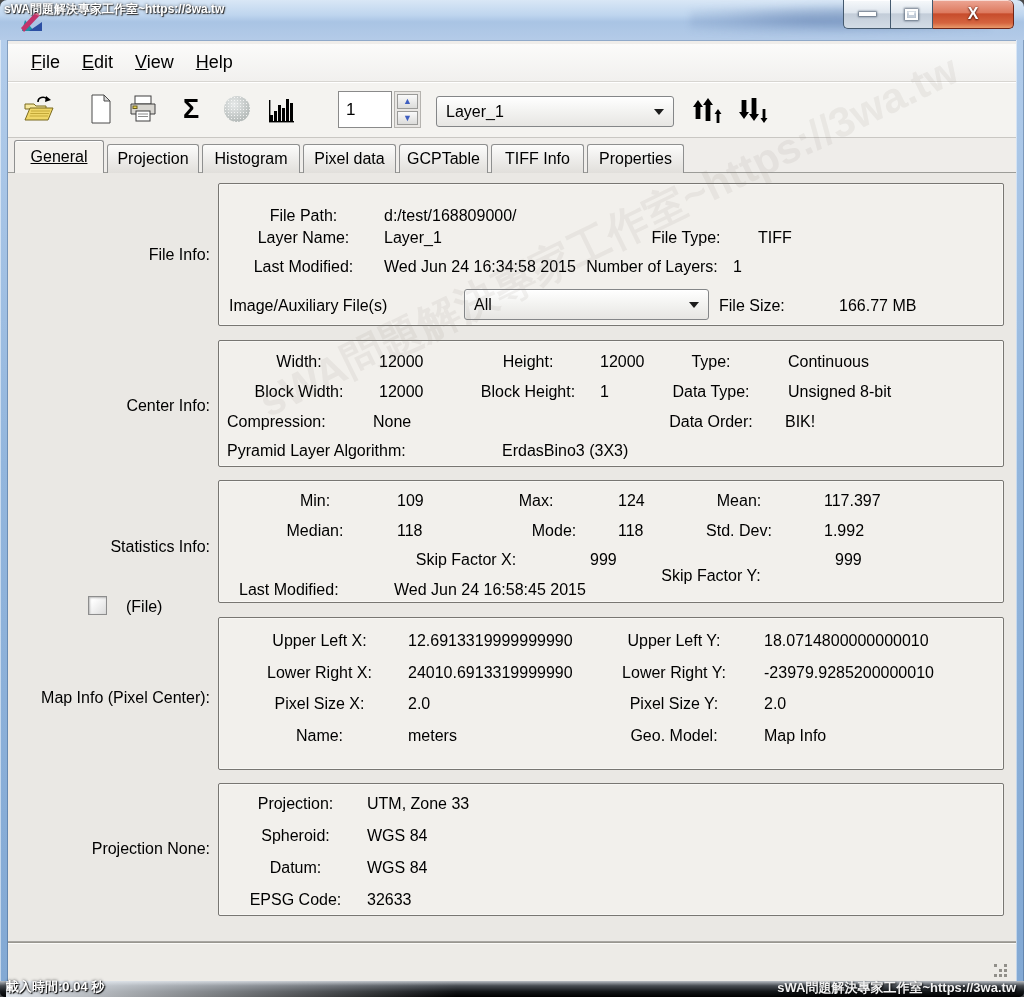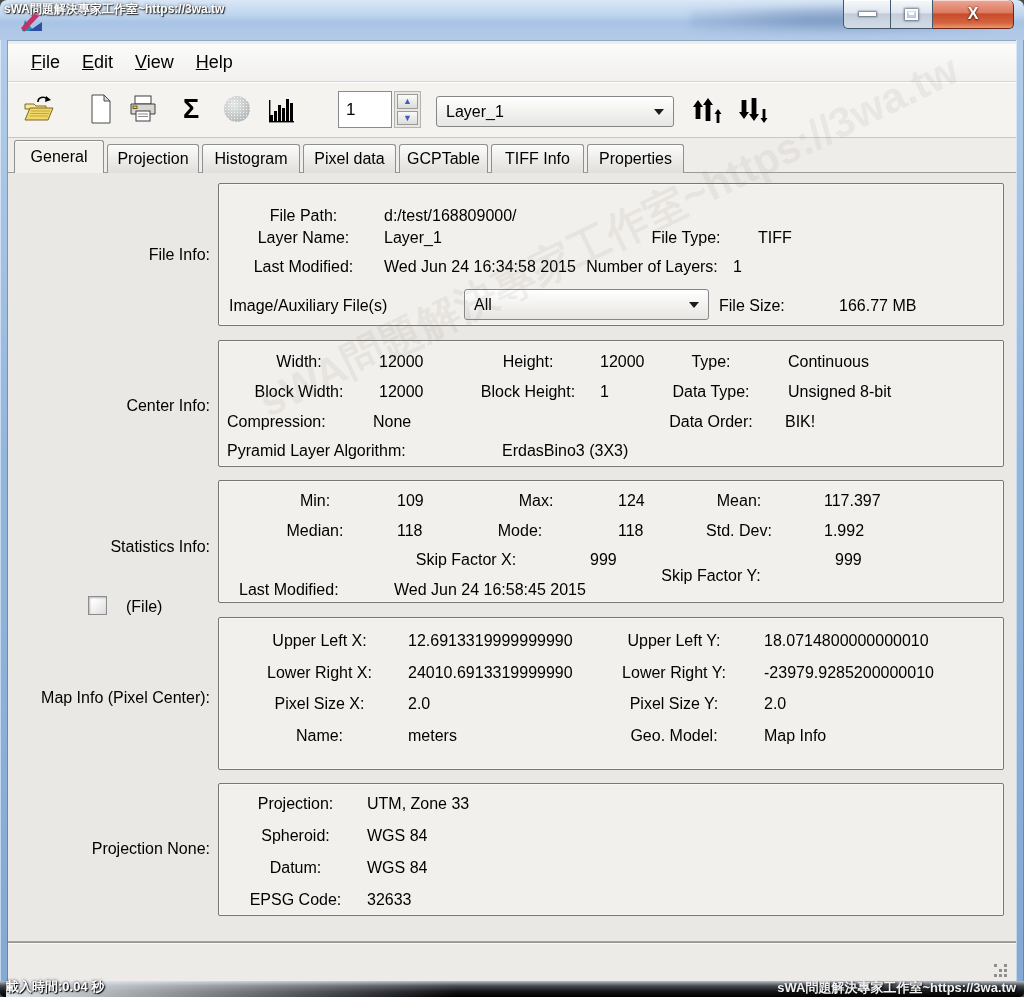--- a/index.html
+++ b/index.html
@@ -68,21 +68,21 @@
          background:linear-gradient(to bottom,#fff,#f3f3f1 48%,#e7e6e3);
          display:flex;align-items:center;padding:0 9px;font-size:16px;
          box-shadow:inset 0 1px 0 #fff;}
   .combo-arrow{margin-left:auto;width:0;height:0;border-left:5px solid transparent;
                border-right:5px solid transparent;border-top:6px solid #1c1c1c;}
   
   .tabs{position:absolute;left:14px;top:140px;height:33px;display:flex;gap:3px;align-items:flex-end;z-index:3;}
   .tab{box-sizing:border-box;height:29px;border:1px solid #8e8f8f;border-bottom:none;border-radius:3px 3px 0 0;
        background:linear-gradient(to bottom,#fcfcfb,#efeeec 46%,#e1dfdb);
        display:flex;align-items:center;justify-content:center;font-size:16px;}
-  .tab.active{height:33px;background:#f3f1ed;box-shadow:inset 0 1px 0 #fff;}
+  .tab.active{height:33px;background:#f3f1ed;box-shadow:inset 0 1px 0 #fff;text-decoration:underline;}
   .tabpage{position:absolute;left:8px;top:172px;width:1008px;height:770px;background:#eae8e4;
            border-top:1px solid #9c9c98;border-bottom:1px solid #a8a6a2;box-sizing:border-box;}
   .statusbar{position:absolute;left:8px;top:942px;width:1008px;height:39px;background:#edebe7;
              border-top:1px solid #98968f;box-shadow:inset 0 1px 0 #fbfaf8;box-sizing:border-box;}
   .grip{position:absolute;left:994px;top:964px;width:16px;height:16px;}
   .grip::before{content:"";position:absolute;width:3px;height:3px;background:#918f8a;
         box-shadow:10px 0 #918f8a,5px 5px #918f8a,10px 5px #918f8a,0 10px #918f8a,5px 10px #918f8a,10px 10px #918f8a;}
   
   .sec{position:absolute;left:218px;width:786px;box-sizing:border-box;border:1px solid #787672;
        background:#f2f0ec;border-radius:2px;box-shadow:inset 0 0 0 1px rgba(255,255,255,.45);}
@@ -278,21 +278,21 @@
 
   <div class="sec" style="top:480px;height:123px">
     <span class="lb" style="left:22px;top:11px;width:148px">Min:</span>
     <span class="vl" style="left:178px;top:11px">109</span>
     <span class="lb" style="left:242px;top:11px;width:150px">Max:</span>
     <span class="vl" style="left:399px;top:11px">124</span>
     <span class="lb" style="left:442px;top:11px;width:156px">Mean:</span>
     <span class="vl" style="left:605px;top:11px">117.397</span>
     <span class="lb" style="left:22px;top:41px;width:148px">Median:</span>
     <span class="vl" style="left:178px;top:41px">118</span>
-    <span class="lb" style="left:226px;top:41px;width:150px">Mode:</span>
+    <span class="lb" style="left:260px;top:41px;width:150px">Mode:</span>
     <span class="vl" style="left:399px;top:41px">118</span>
     <span class="lb" style="left:442px;top:41px;width:156px">Std. Dev:</span>
     <span class="vl" style="left:605px;top:41px">1.992</span>
     <span class="lb" style="left:172px;top:70px;width:150px">Skip Factor X:</span>
     <span class="vl" style="left:371px;top:70px">999</span>
     <span class="lb" style="left:417px;top:86px;width:150px">Skip Factor Y:</span>
     <span class="vl" style="left:616px;top:70px">999</span>
     <span class="vl" style="left:20px;top:100px">Last Modified:</span>
     <span class="vl" style="left:175px;top:100px">Wed Jun 24 16:58:45 2015</span>
   </div>

